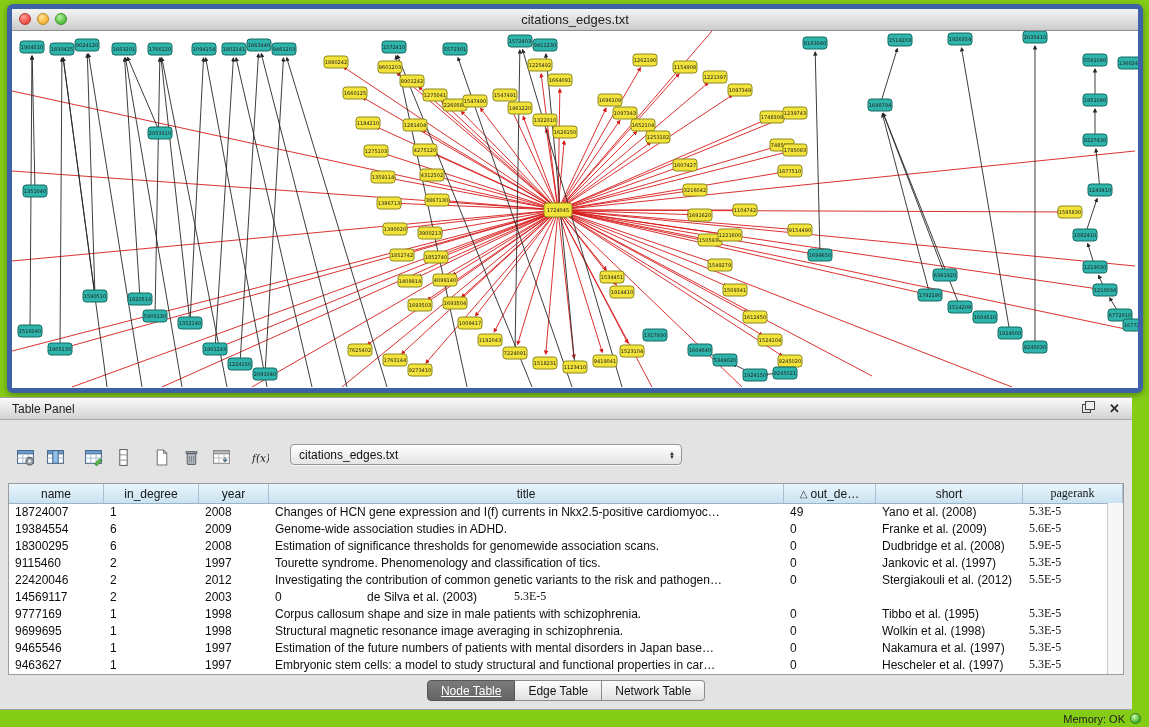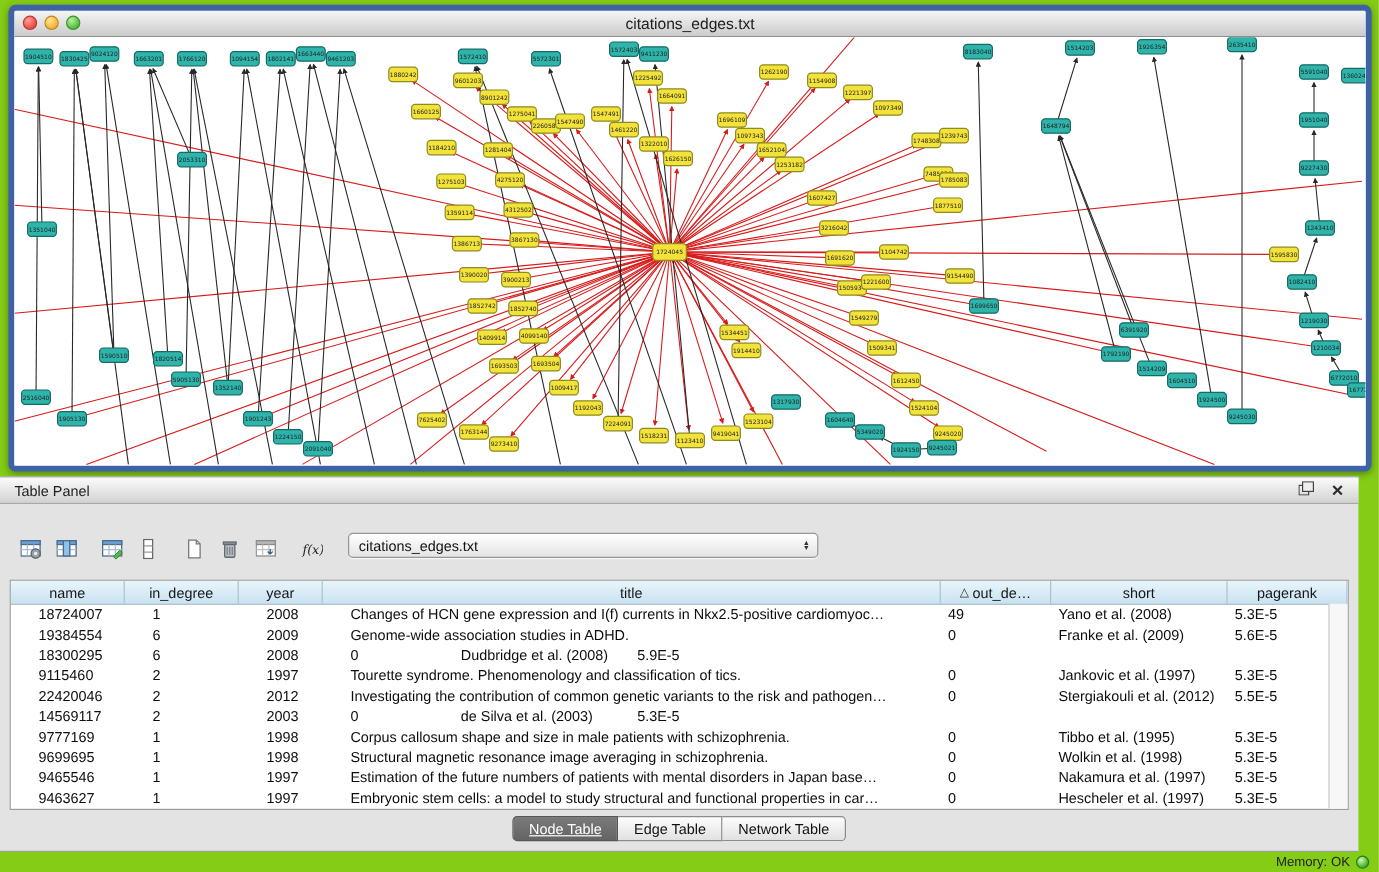--- a/index.html
+++ b/index.html
@@ -38,23 +38,23 @@
     background:linear-gradient(#ffffff,#e4e4e4);display:flex;align-items:center;font-size:12px;color:#111;
     padding:0 4px 0 8px;box-sizing:border-box;box-shadow:0 1px 0 rgba(255,255,255,.7);}
   .combo .val{flex:1;white-space:nowrap;overflow:hidden;}
   .combo .arrows{display:flex;flex-direction:column;align-items:center;justify-content:center;line-height:4px;font-size:6px;color:#333;padding:0 2px;}
 
   .tablewrap{position:absolute;top:85px;left:8px;right:8px;bottom:34px;background:#fff;border:1px solid #9c9c9c;overflow:hidden;}
   .thead{display:flex;height:19px;background:linear-gradient(#e9f5fc,#c9e2f1);border-bottom:1px solid #9cb5c6;font-size:12px;}
   .th{display:flex;align-items:center;justify-content:center;border-right:1px solid #a9c2d3;color:#161616;box-sizing:border-box;overflow:hidden;white-space:nowrap;}
   .th .sort{margin-right:3px;font-size:10px;color:#333;}
   .tbody{position:absolute;left:0;right:0;top:19px;bottom:0;overflow:hidden;}
-  .tr{display:flex;height:17px;font-size:12px;color:#0d0d0d;margin-left:17px;}
+  .tr{display:flex;height:17px;font-size:12px;color:#0d0d0d;}
   .td{display:flex;align-items:center;padding-left:6px;white-space:nowrap;overflow:hidden;text-overflow:ellipsis;box-sizing:border-box;}
-  .c0{width:95px;}.c1{width:95px;}.c2{width:70px;}.c3{flex:1;min-width:0;}.c4{width:92px;}.c5{width:147px;}.c6{width:100px;}
+  .c0{width:95px;}.c1{width:95px;}.c2{width:70px;}.c3{flex:1;min-width:0;}.c4{width:92px;}.c5{width:147px;}.c6{width:100px;font-family:Liberation Serif, serif;}
   .vscroll{position:absolute;top:19px;right:0;bottom:0;width:15px;background:#f7f7f7;border-left:1px solid #c9c9c9;}
 
   .tabbar{position:absolute;bottom:8px;left:0;right:0;display:flex;justify-content:center;}
   .tab{height:21px;line-height:21px;padding:0 13px;font-size:12px;border:1px solid #8c8c8c;border-left:none;
     background:linear-gradient(#fdfdfd,#e1e1e1);color:#111;}
   .tab.first{border-left:1px solid #8c8c8c;border-radius:4px 0 0 4px;text-decoration:underline;}
   .tab.last{border-radius:0 4px 4px 0;}
   .tab.selected{background:linear-gradient(#7a7a7a,#646464);color:#fff;border-color:#565656;}
 
   .statusbar{position:absolute;left:0;right:0;bottom:0;height:17px;display:flex;justify-content:flex-end;align-items:center;
@@ -832,20 +832,21 @@
             <div class="td c2">2009</div>
             <div class="td c3">Genome-wide association studies in ADHD.</div>
             <div class="td c4">0</div>
             <div class="td c5">Franke et al. (2009)</div>
             <div class="td c6">5.6E-5</div>
           </div>
           <div class="tr">
             <div class="td c0">18300295</div>
             <div class="td c1">6</div>
             <div class="td c2">2008</div>
+            <div class="td c3">Estimation of significance thresholds for genomewide association scans.</div>
             <div class="td c4">0</div>
             <div class="td c5">Dudbridge et al. (2008)</div>
             <div class="td c6">5.9E-5</div>
           </div>
           <div class="tr">
             <div class="td c0">9115460</div>
             <div class="td c1">2</div>
             <div class="td c2">1997</div>
             <div class="td c3">Tourette syndrome. Phenomenology and classification of tics.</div>
             <div class="td c4">0</div>

